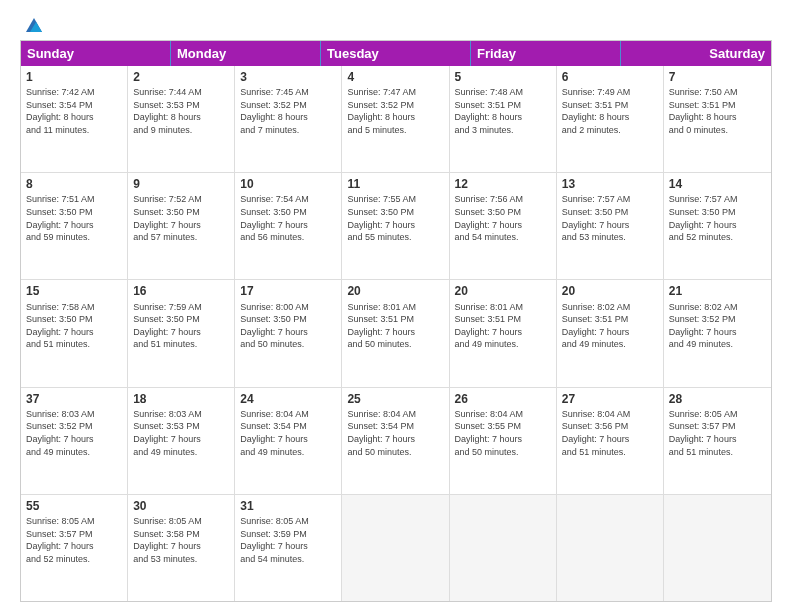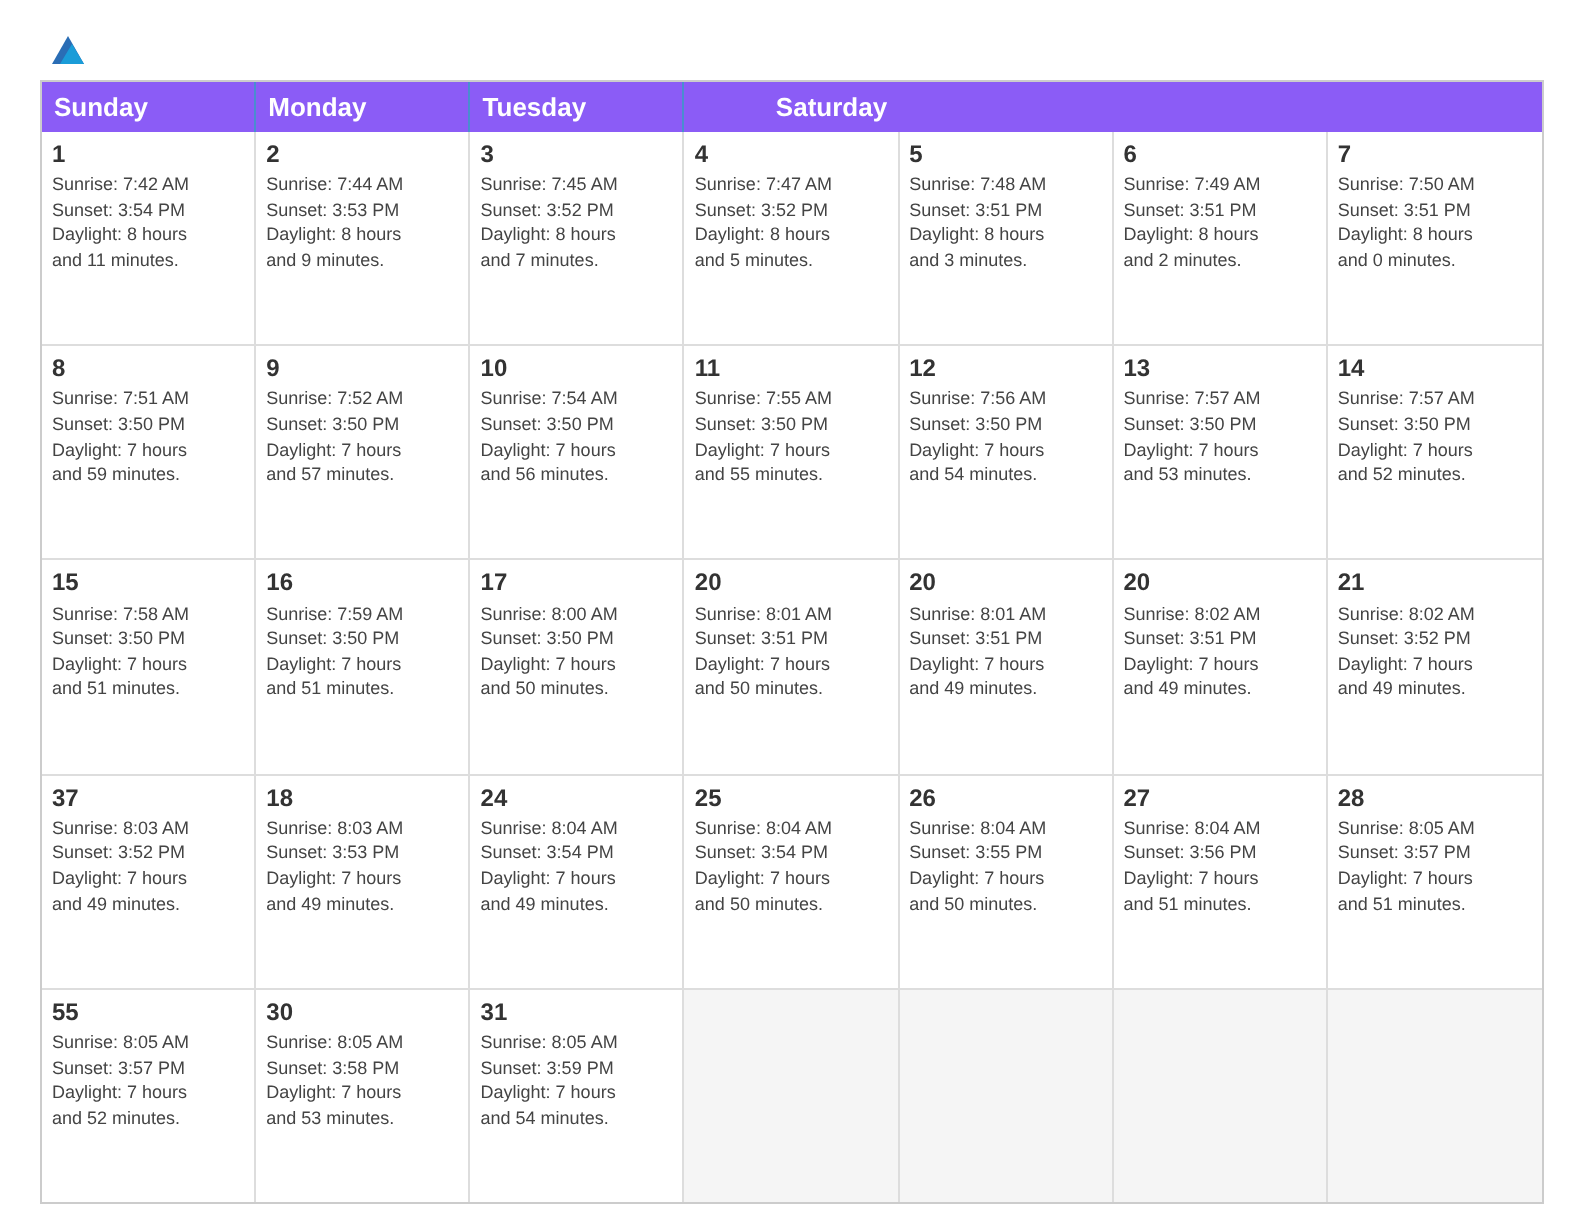--- a/index.html
+++ b/index.html
@@ -45,22 +45,22 @@
       color: #555;
     }
     .calendar {
       flex: 1;
       display: flex;
       flex-direction: column;
       border: 1px solid #ccc;
     }
     .cal-header {
       display: grid;
-      grid-template-columns: repeat(7, 1fr);
-      background: #8b5cf6;
+      grid-template-columns: repeat(5, 1fr);
+      background: #a21caf;
     }
     .cal-header-cell {
       color: #fff;
       font-size: 13px;
       font-weight: bold;
       padding: 5px 6px;
       text-align: left;
       border-right: 1px solid #4a8dd0;
     }
     .cal-header-cell:last-child { border-right: none; text-align: right; }
@@ -121,20 +121,21 @@
       <h1></h1>
       <h2></h2>
     </div>
   </div>
 
   <div class="calendar">
     <div class="cal-header">
     <div class="cal-header-cell">Sunday</div>
         <div class="cal-header-cell">Monday</div>
         <div class="cal-header-cell">Tuesday</div>
+        <div class="cal-header-cell">Friday</div>
         <div class="cal-header-cell">Saturday</div>
       </div>
     <div class="cal-body">
     <div class="cal-row">
           <div class="cal-cell">
             <span class="day-num">1</span>
             <div class="cell-text">Sunrise: 7:42 AM<br>Sunset: 3:54 PM<br>Daylight: 8 hours<br>and 11 minutes.</div>
           </div>
           <div class="cal-cell">
             <span class="day-num">2</span>

